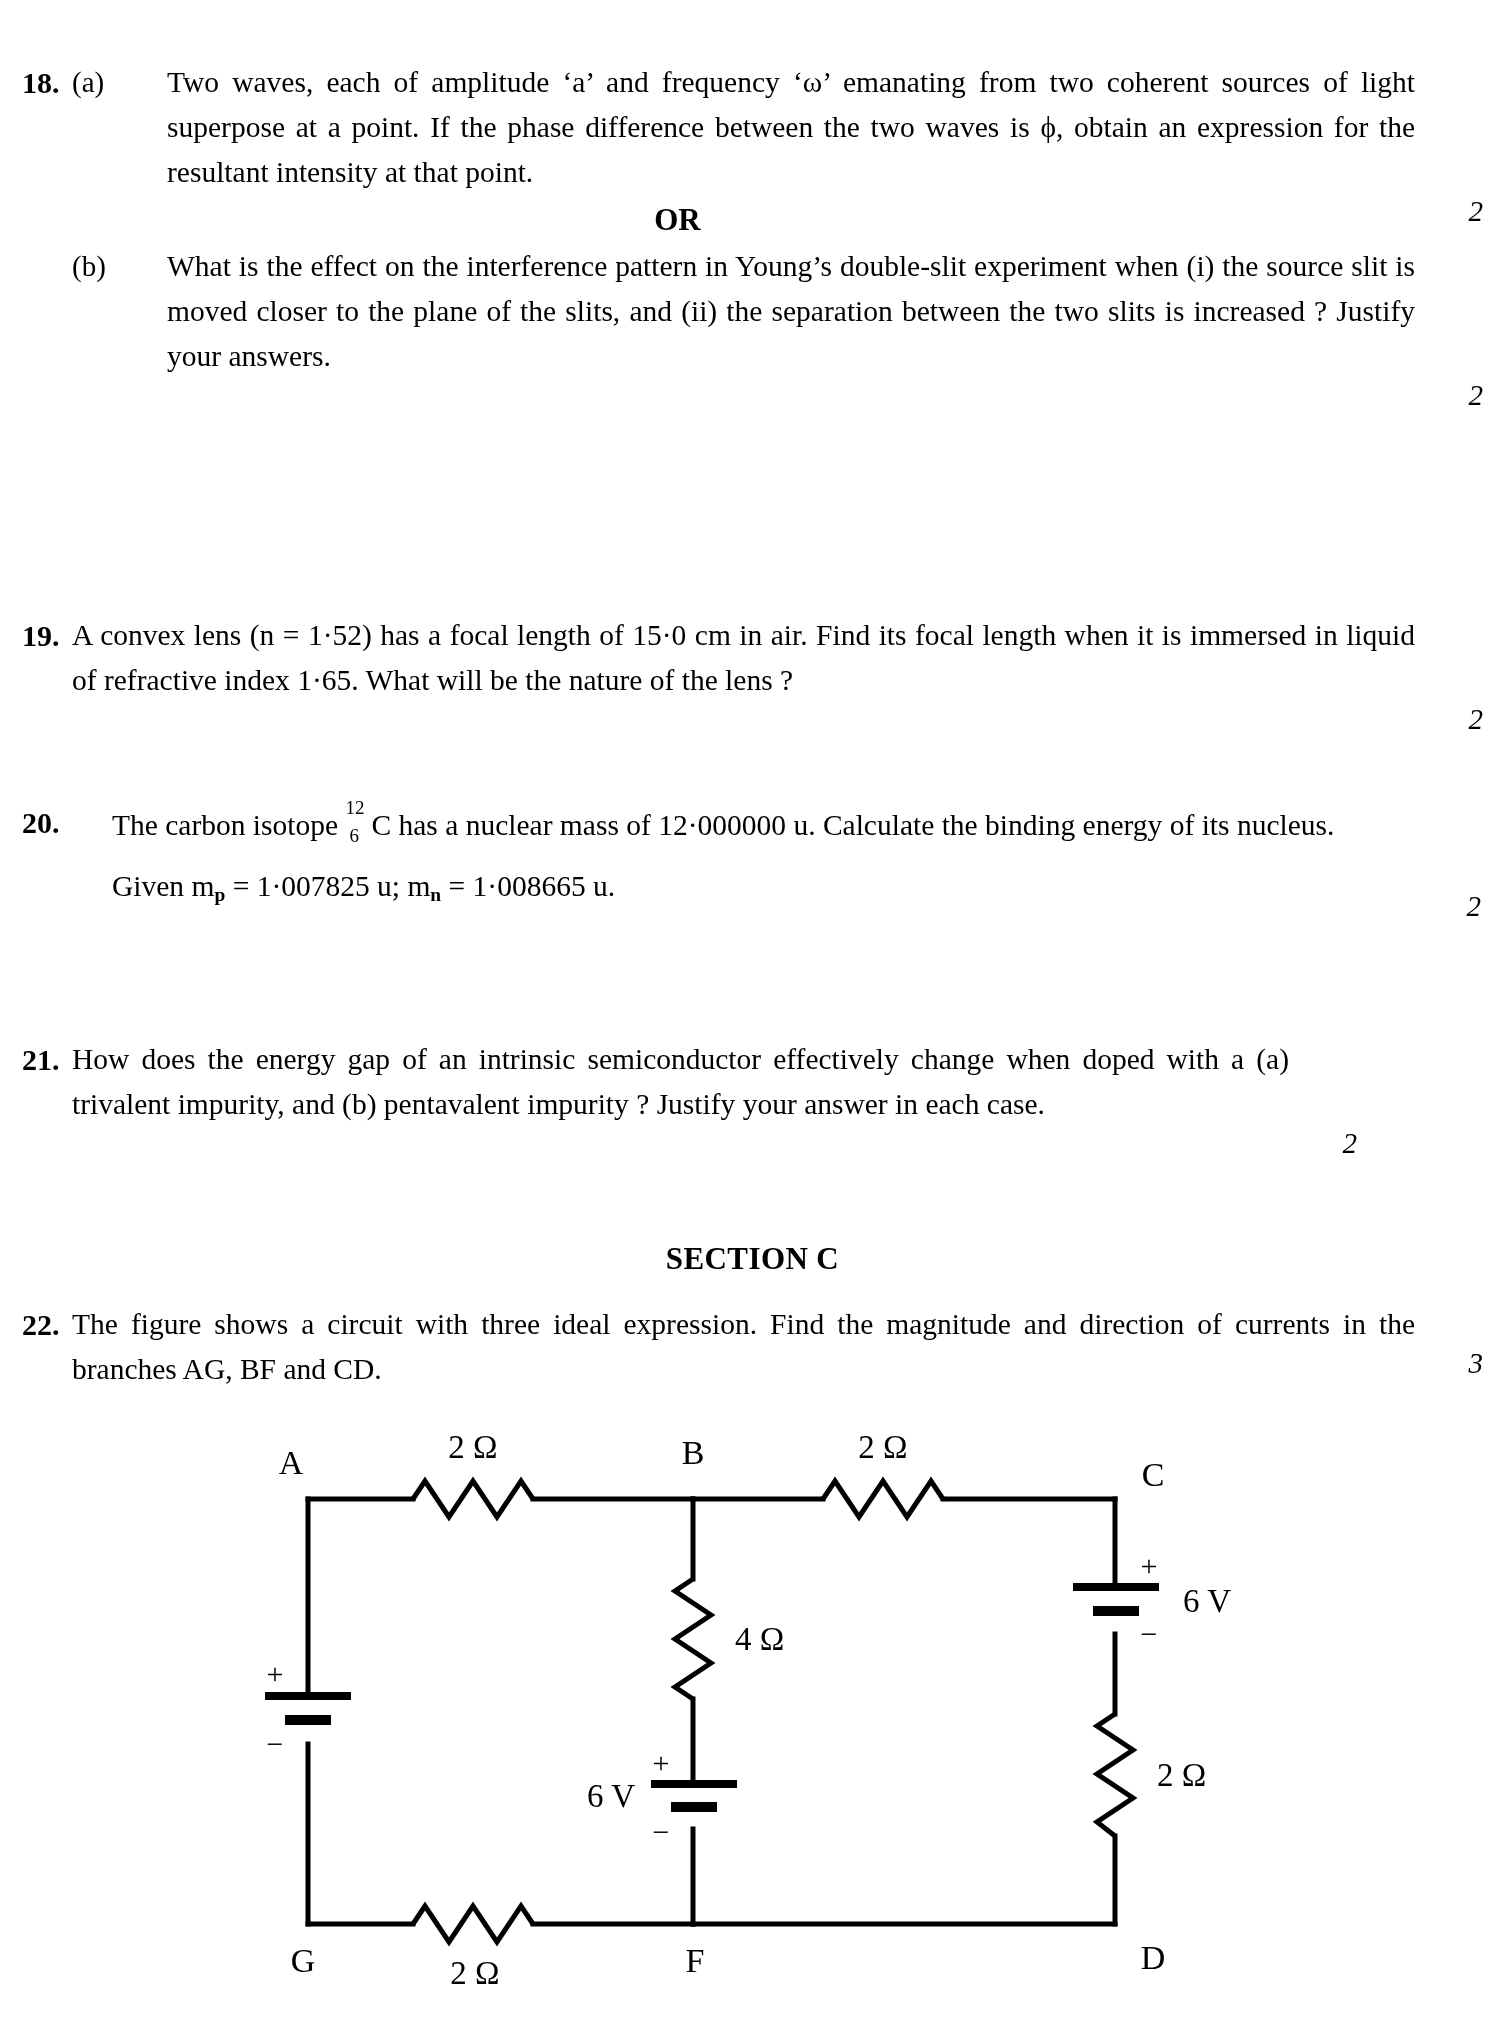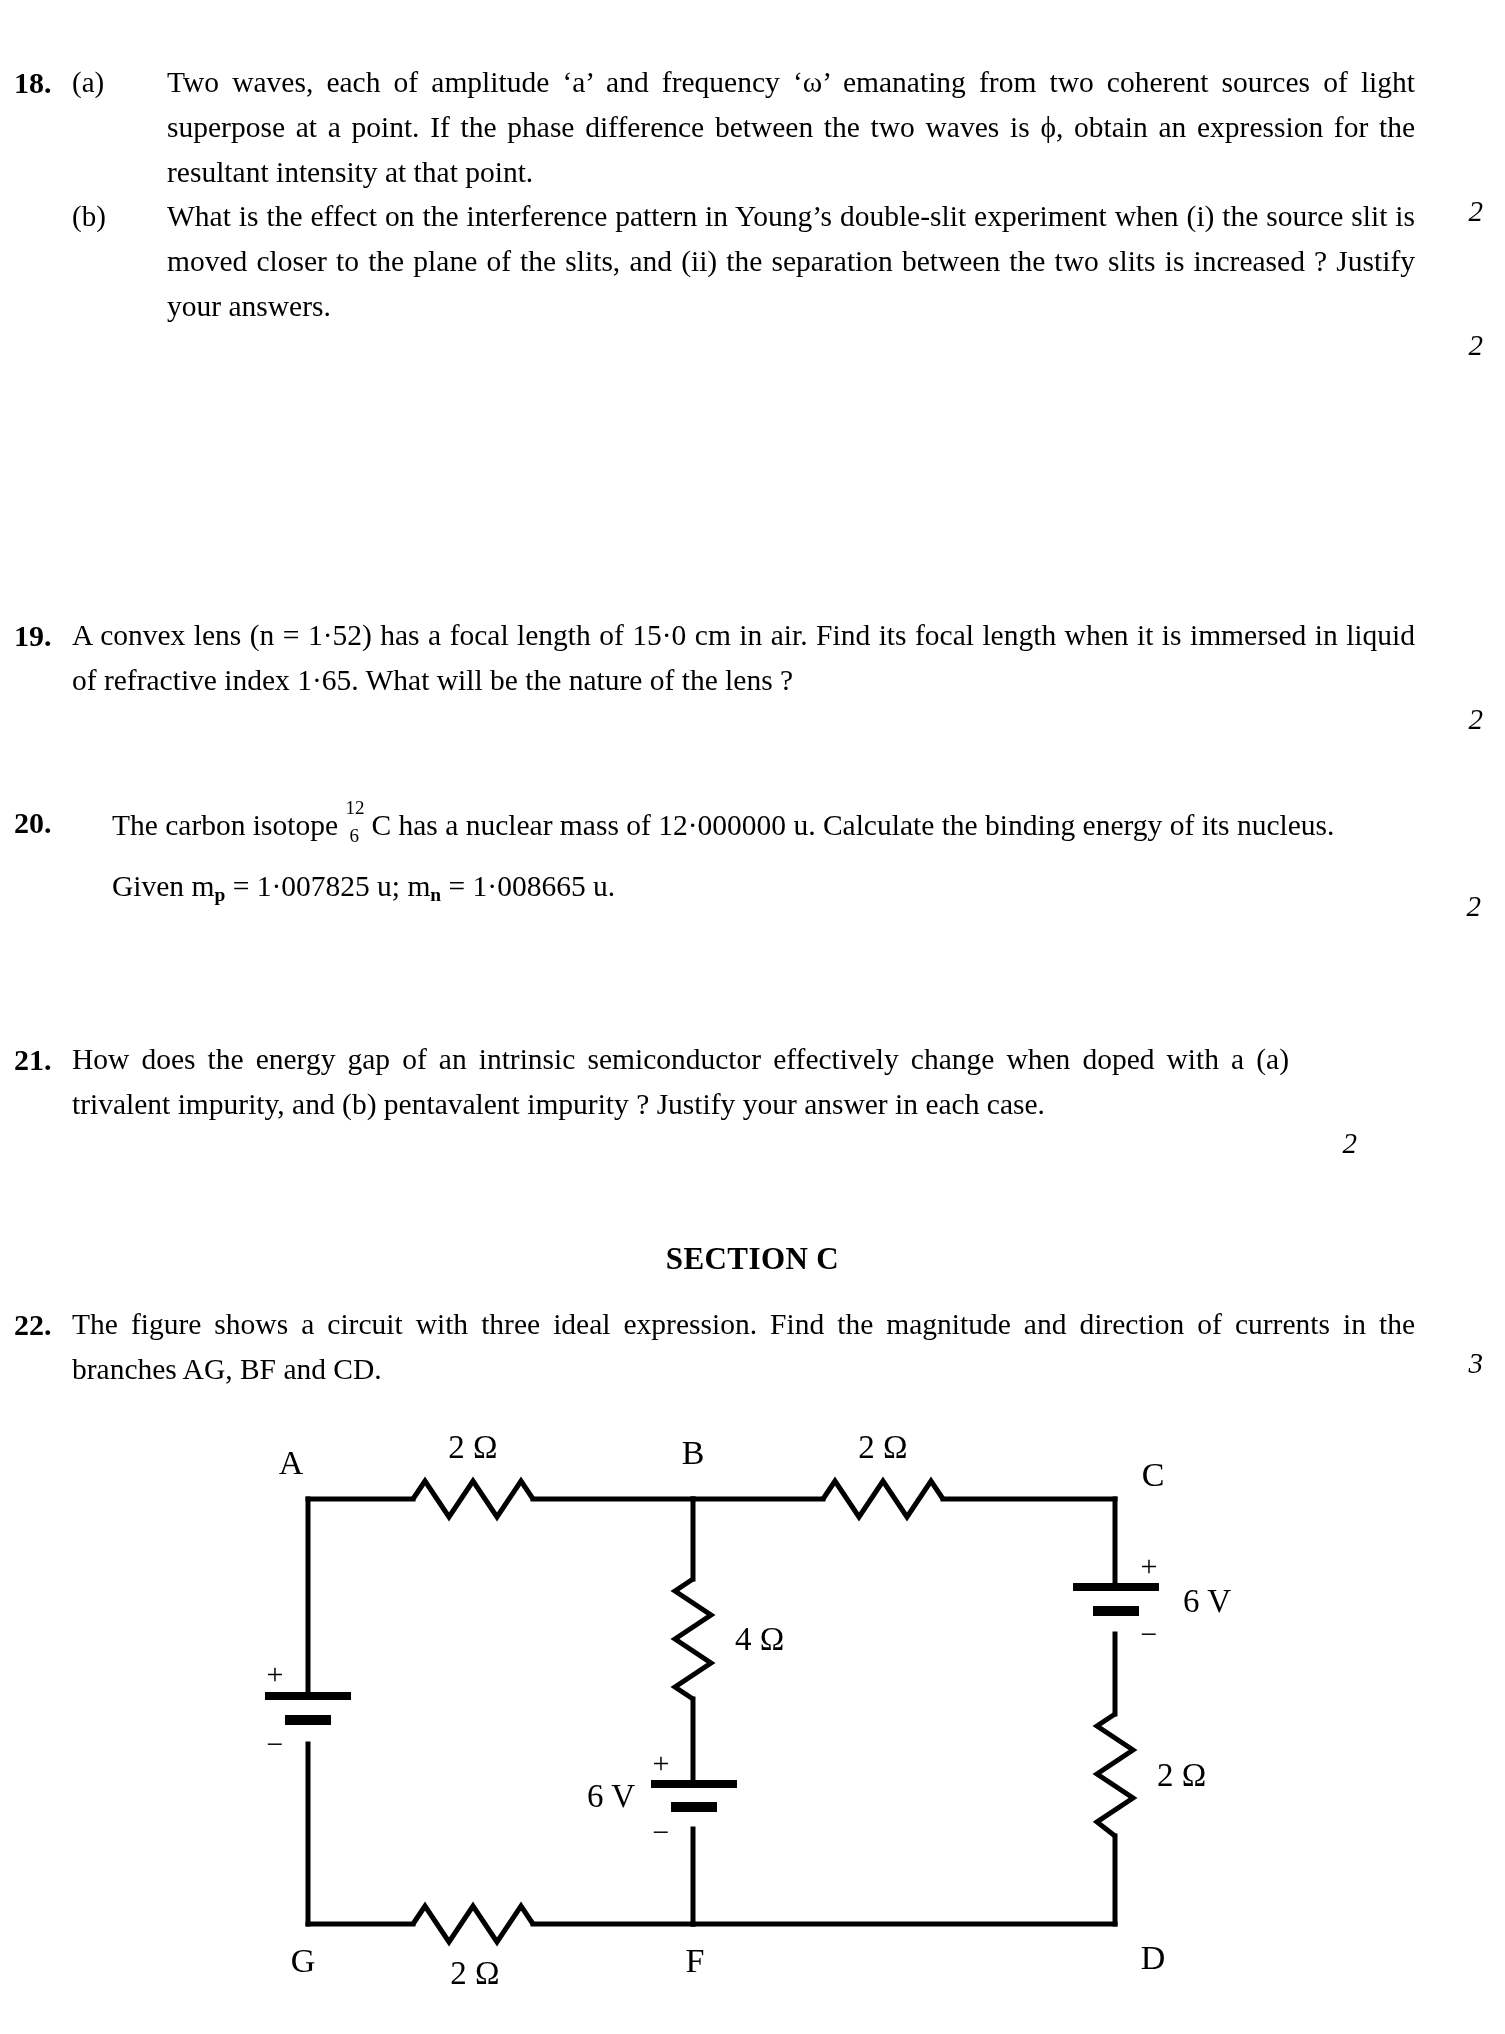--- a/index.html
+++ b/index.html
@@ -24,21 +24,21 @@
     display: flex;
     align-items: flex-start;
   }
   .qnum {
     width: 72px;
     flex: 0 0 72px;
     font-weight: bold;
     font-size: 30px;
     line-height: 1.52;
     text-align: left;
-    padding-left: 14px;
+    padding-left: 22px;
     box-sizing: border-box;
   }
   .qpart {
     width: 95px;
     flex: 0 0 95px;
     font-size: 29px;
     line-height: 1.52;
   }
   .qbody {
     flex: 1 1 auto;
@@ -146,20 +146,21 @@
 
     <div class="qblock">
       <div class="qnum">18.</div>
       <div class="qpart">(a)</div>
       <div class="qbody">Two waves, each of amplitude ‘a’ and frequency ‘ω’ emanating from two coherent sources of light superpose at a point. If the phase difference between the two waves is ϕ, obtain an expression for the resultant intensity at that point.</div>
       <div class="marks">
         <span class="mk mk-row4">2</span>
       </div>
     </div>
 
+    <div class="or-line">OR</div>
 
     <div class="qblock">
       <div class="qnum"></div>
       <div class="qpart">(b)</div>
       <div class="qbody">What is the effect on the interference pattern in Young’s double-slit experiment when (i) the source slit is moved closer to the plane of the slits, and (ii) the separation between the two slits is increased ? Justify your answers.</div>
       <div class="marks">
         <span class="mk mk-row4">2</span>
       </div>
     </div>
   </div>

